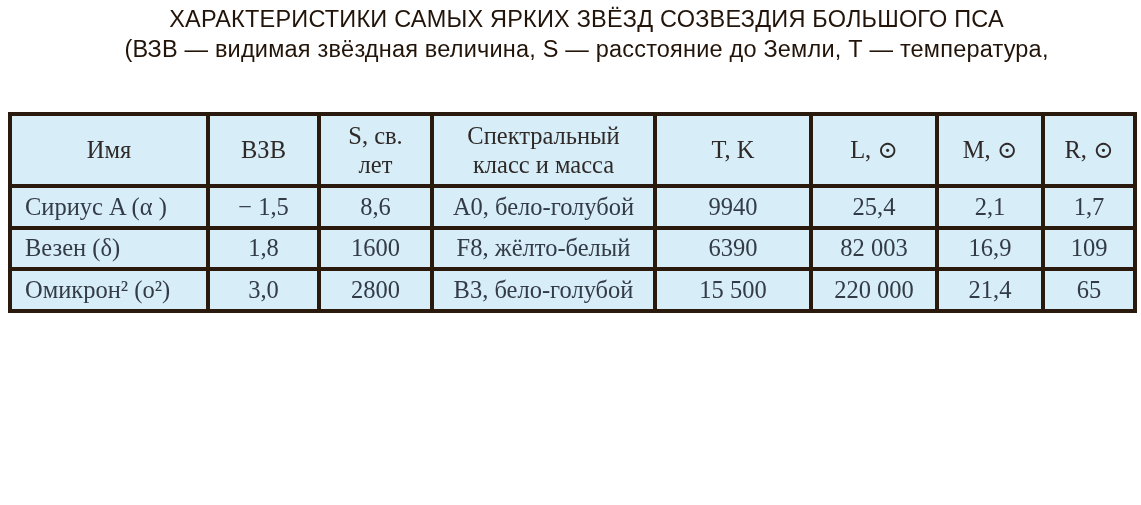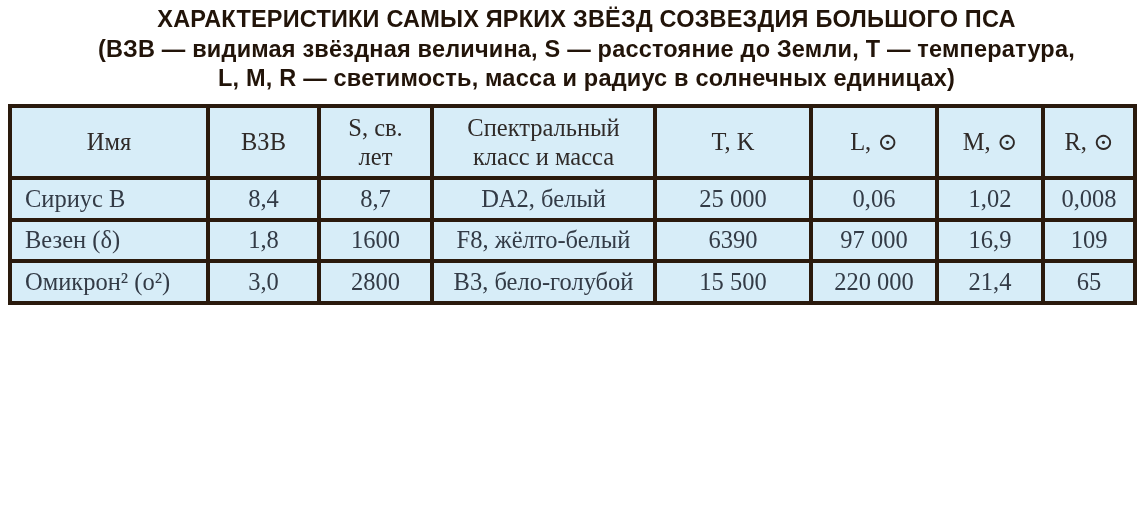--- a/index.html
+++ b/index.html
@@ -9,31 +9,31 @@
     font-family: "Liberation Sans", sans-serif;
   }
   body {
     height: 505px;
     overflow: hidden;
     position: relative;
   }
   .page-title {
     text-align: center;
     color: #221409;
-    font-weight: bold;
+    font-weight: normal;
     font-size: 23.5px;
     line-height: 29.5px;
     padding-top: 5px;
     letter-spacing: 0.2px;
     margin-left: 32px;
   }
   .stars-table {
     position: absolute;
     left: 8px;
-    top: 104px;
+    top: 112px;
     width: 1125px;
     border-collapse: collapse;
     table-layout: fixed;
     background: #d7edf8;
     font-family: "Liberation Serif", "DejaVu Serif", serif;
     color: #333b46;
   }
   .stars-table th, .stars-table td {
     border: 4px solid #2a1a0d;
     white-space: pre-line;
@@ -68,21 +68,20 @@
   col.c-lum      { width: 126px; }
   col.c-mass     { width: 106px; }
   col.c-rad      { width: 92px;  }
 </style>
 </head>
 <body>
 
 <div class="page-title">
   <div>ХАРАКТЕРИСТИКИ САМЫХ ЯРКИХ ЗВЁЗД СОЗВЕЗДИЯ БОЛЬШОГО ПСА</div>
   <div>(ВЗВ — видимая звёздная величина, S — расстояние до Земли, Т — температура,</div>
-  <div>L, M, R — светимость, масса и радиус в солнечных единицах)</div>
 </div>
 
 <table class="stars-table">
   <colgroup>
     <col class="c-name">
       <col class="c-vzv">
       <col class="c-dist">
       <col class="c-spectral">
     <col class="c-temp">
       <col class="c-lum">
@@ -98,36 +97,36 @@
         <th>Спектральный
 класс и масса</th>
         <th>T, K</th>
         <th>L, ⊙</th>
         <th>M, ⊙</th>
         <th>R, ⊙</th>
       </tr>
   </thead>
   <tbody id="table-body">
       <tr>
-        <td class="name-col">Сириус B</td>
-        <td>8,4</td>
-        <td>8,7</td>
-        <td>DA2, белый</td>
-        <td>25 000</td>
-        <td>0,06</td>
-        <td>1,02</td>
-        <td>0,008</td>
+        <td class="name-col">Сириус A (α )</td>
+        <td>− 1,5</td>
+        <td>8,6</td>
+        <td>A0, бело-голубой</td>
+        <td>9940</td>
+        <td>25,4</td>
+        <td>2,1</td>
+        <td>1,7</td>
       </tr>
       <tr>
         <td class="name-col">Везен (δ)</td>
         <td>1,8</td>
         <td>1600</td>
         <td>F8, жёлто-белый</td>
         <td>6390</td>
-        <td>97 000</td>
+        <td>82 003</td>
         <td>16,9</td>
         <td>109</td>
       </tr>
       <tr>
         <td class="name-col">Омикрон² (о²)</td>
         <td>3,0</td>
         <td>2800</td>
         <td>B3, бело-голубой</td>
         <td>15 500</td>
         <td>220 000</td>

